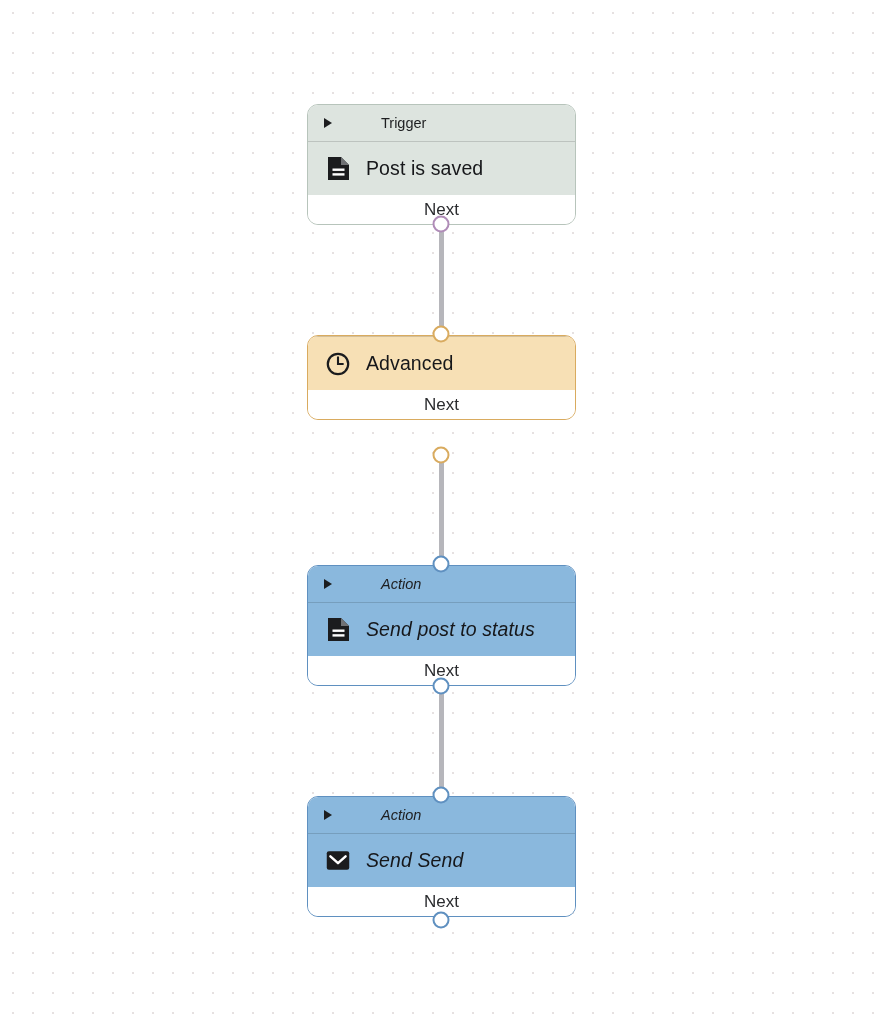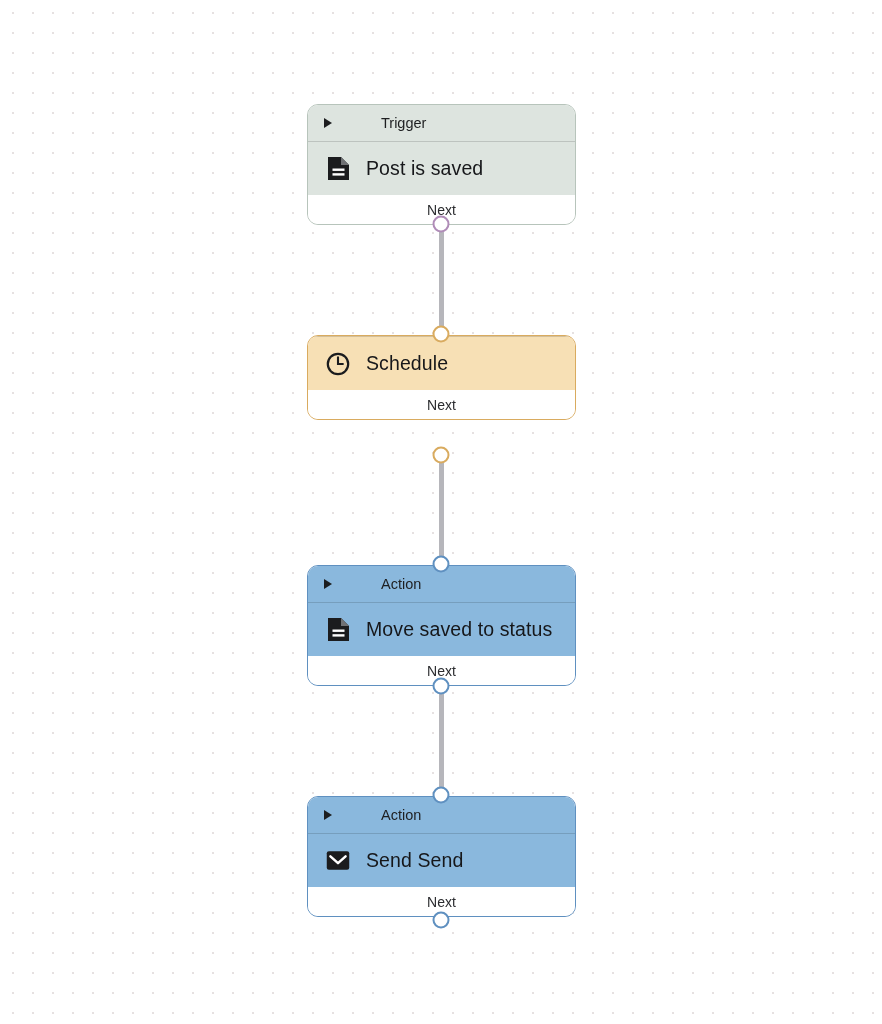--- a/index.html
+++ b/index.html
@@ -105,36 +105,36 @@
     color: #16171a;
     letter-spacing: 0.1px;
     white-space: nowrap;
   }
   .node-footer {
     height: 29px;
     background: #ffffff;
     display: flex;
     align-items: center;
     justify-content: center;
-    font-size: 14px;
+    font-size: 17px;
     color: #2b2c2f;
   }
 
   
   .node.trigger            { border-color: #b7c4bb; }
   .node.trigger .node-header,
   .node.trigger .node-body { background: #dde4df; }
 
   .node.advanced            { border-color: #d9ab5f; }
   .node.advanced .node-header,
   .node.advanced .node-body { background: #f7e0b5; }
 
   .node.action            { border-color: #5f90c0; }
   .node.action .node-header,
-  .node.action .node-body { background: #8ab8dd; }
+  .node.action .node-body { background: #8ab8dd; font-style: italic; }
 
   .port.ring-trigger  { border-color: #b08cb8; }
   .port.ring-advanced { border-color: #d9ab5f; }
   .port.ring-action   { border-color: #5f90c0; }
 </style>
 </head>
 <body>
 
 <div id="canvas">
 
@@ -180,42 +180,42 @@
   </div>
 
   <div class="node advanced" style="left:307px; top:335px;">
     <div class="node-body">
       <span class="glyph">
         <svg width="24" height="24" viewBox="0 0 24 24" aria-hidden="true">
           <circle cx="12" cy="12" r="10.2" fill="none" stroke="#1b1c1e" stroke-width="2.2"></circle>
           <path d="M12 5.6 V12 H16.6" fill="none" stroke="#1b1c1e" stroke-width="2.1" stroke-linecap="square"></path>
         </svg>
       </span>
-      <span class="node-title">Schedule</span>
+      <span class="node-title">Advanced</span>
     </div>
     <div class="node-footer">
       <span>Next</span>
     </div>
   </div>
 
   <div class="node action" style="left:307px; top:565px;">
     <div class="node-header">
       <span class="disclosure"></span>
       <span>Action</span>
     </div>
     <div class="node-body">
       <span class="glyph">
         <svg width="23" height="25" viewBox="0 0 23 25" aria-hidden="true">
           <path d="M1 1 h13 l8 8 v15 H1 Z" fill="#1b1c1e"></path>
           <path d="M14 1 l8 8 h-8 Z" fill="#6f7174"></path>
           <rect x="5.5" y="12.5" width="12" height="2.4" fill="#ffffff"></rect>
           <rect x="5.5" y="17.2" width="12" height="2.4" fill="#ffffff"></rect>
         </svg>
       </span>
-      <span class="node-title">Move saved to status</span>
+      <span class="node-title">Send post to status</span>
     </div>
     <div class="node-footer">
       <span>Next</span>
     </div>
   </div>
 
   <div class="node action" style="left:307px; top:796px;">
     <div class="node-header">
       <span class="disclosure"></span>
       <span>Action</span>

